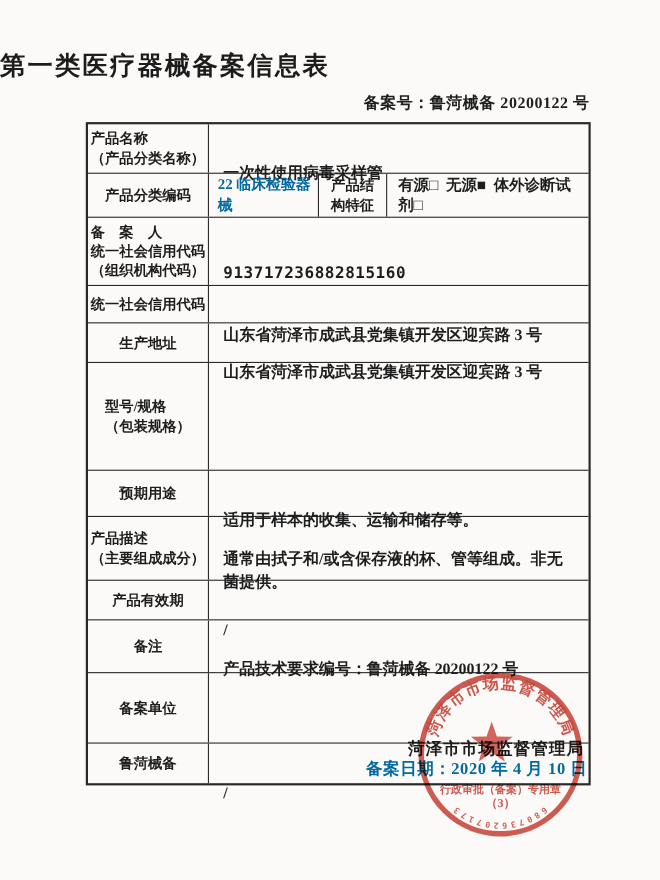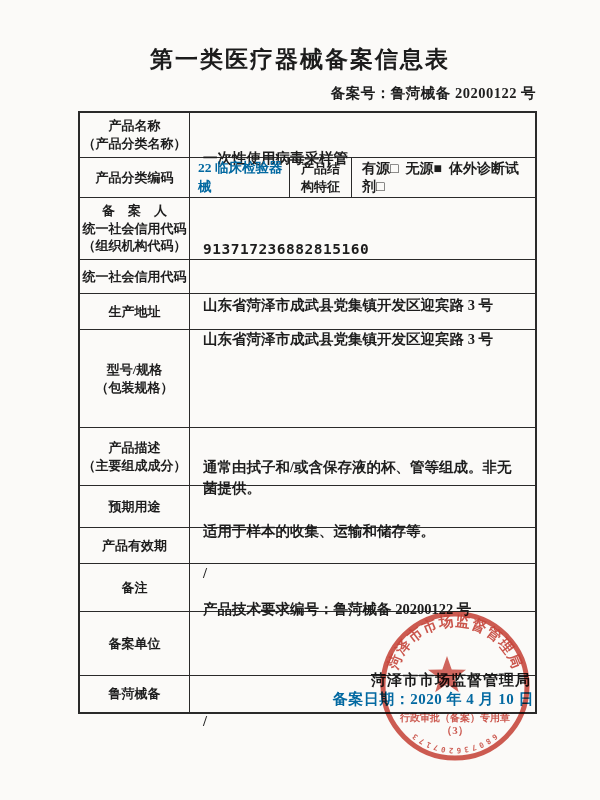--- a/index.html
+++ b/index.html
@@ -11,21 +11,20 @@
   }
   .page{
     position:relative;
     width:600px;height:800px;
     background:#fbfaf8;
     overflow:hidden;
   }
   .doc-title{
     position:absolute;
     left:0; top:44px; width:600px;
-    text-align:center;
     font-size:23px;
     font-weight:700;
     letter-spacing:2px;
     color:#1c1c1c;
     margin:0;
   }
   .record-no{
     position:absolute;
     top:84px; right:64px;
     font-size:14.5px;
@@ -49,21 +48,20 @@
   .t-row:first-child{border-top:none;}
   .cell{
     box-sizing:border-box;
     display:flex;
     align-items:center;
   }
   .cell.label{
     width:110px;
     flex:0 0 110px;
     justify-content:center;
-    text-align:center;
     font-size:13px;
     font-weight:700;
     white-space:pre-line;
     line-height:1.35;
     border-right:1.5px solid #2a2a2a;
     padding:2px 1px;
     color:#1d1d1d;
   }
   .cell.value{
     flex:1 1 auto;
@@ -175,29 +173,29 @@
     <div class="t-row" style="height:36px">
       <div class="cell label">生产地址</div>
       <div class="cell value">山东省菏泽市成武县党集镇开发区迎宾路 3 号</div>
     </div>
 
     <div class="t-row" style="height:98px">
       <div class="cell label">型号/规格
 （包装规格）</div>
     </div>
 
+    <div class="t-row" style="height:42px">
+      <div class="cell label">预期用途</div>
+      <div class="cell value">适用于样本的收集、运输和储存等。</div>
+    </div>
+
     <div class="t-row" style="height:58px">
       <div class="cell label">产品描述
 （主要组成成分）</div>
       <div class="cell value">通常由拭子和/或含保存液的杯、管等组成。非无菌提供。</div>
-    </div>
-
-    <div class="t-row" style="height:42px">
-      <div class="cell label">预期用途</div>
-      <div class="cell value">适用于样本的收集、运输和储存等。</div>
     </div>
 
     <div class="t-row" style="height:36px">
       <div class="cell label">产品有效期</div>
       <div class="cell value">/</div>
     </div>
 
     <div class="t-row" style="height:48px">
       <div class="cell label">备注</div>
       <div class="cell value">产品技术要求编号：鲁菏械备 20200122 号</div>

